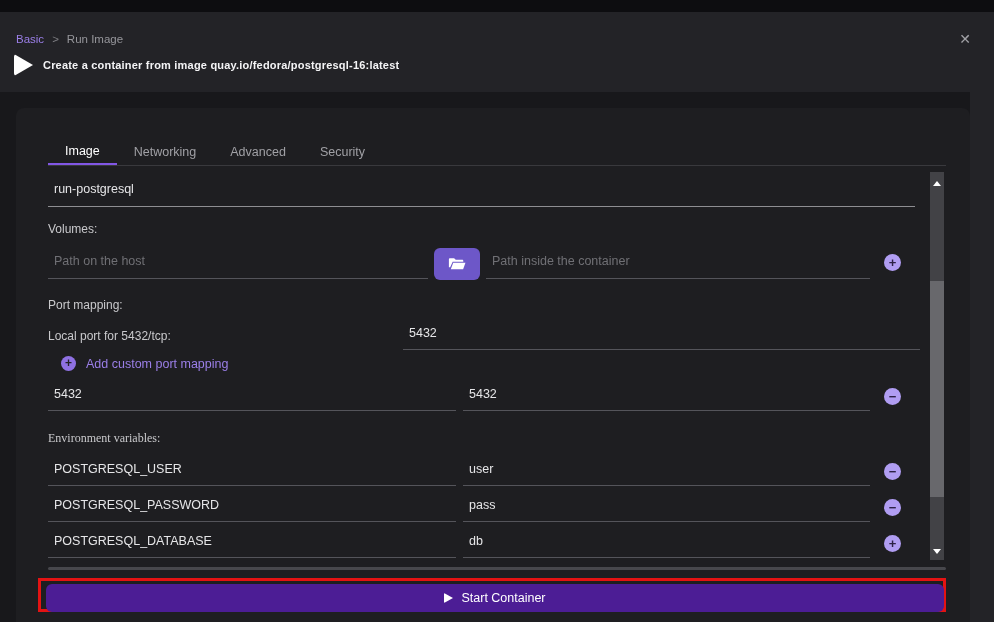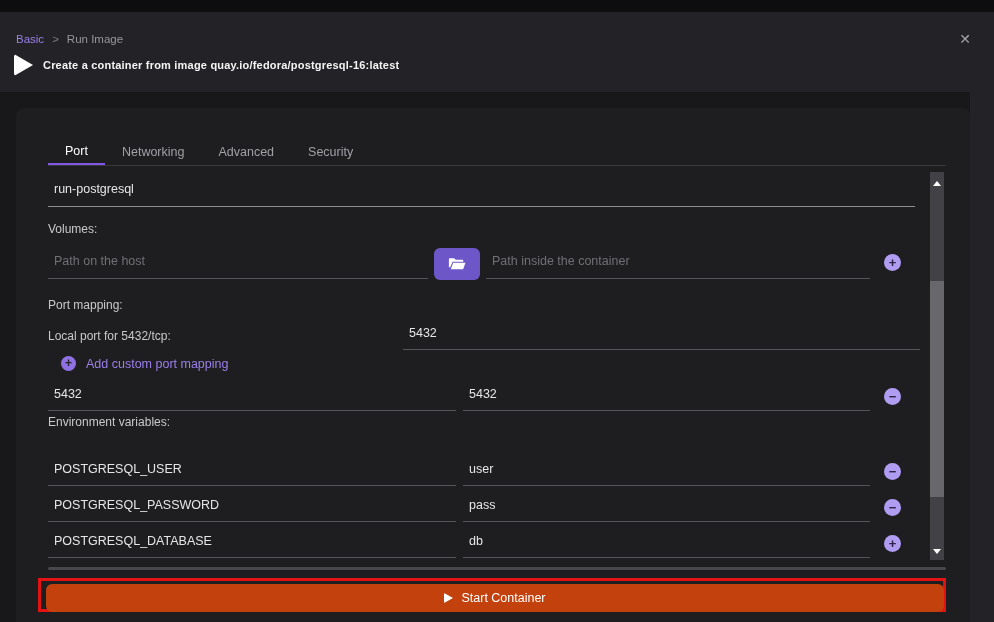--- a/index.html
+++ b/index.html
@@ -58,37 +58,37 @@
 
   .add-custom { position:absolute; left:13px; top:189px; display:flex; align-items:center; gap:10px; cursor:pointer; }
   .add-custom-icon { width:15px; height:15px; border-radius:50%; background:#8f71e3; color:#232327; font-size:12px; font-weight:bold; line-height:15px; text-align:center; }
   .add-custom-label { color:#9b7fe8; font-size:12.5px; }
 
   .custom-row { left:0; top:216px; width:898px; height:28px; }
   .in-left  { position:absolute; left:0; top:0; width:408px; height:28px; }
   .in-right { position:absolute; left:415px; top:0; width:407px; height:28px; }
   .row-action { left:836px; top:5px; }
 
-  .env-label { top:248px; }
+  .env-label { top:264px;font-family:Liberation Serif, serif; }
   .env-row-0 { left:0; top:291px; width:898px; height:28px; }
   .env-row-1 { left:0; top:327px; width:898px; height:28px; }
   .env-row-2 { left:0; top:363px; width:898px; height:28px; }
 
   
   .vscrollbar { position:absolute; left:882px; top:5px; width:14px; height:388px; background:#424246; }
   .sb-up, .sb-down { position:absolute; left:0; width:14px; height:14px; display:flex; align-items:center; justify-content:center; cursor:pointer; }
   .sb-up { top:4px; } .sb-down { bottom:2px; }
   .tri-up   { width:0; height:0; border-left:4px solid transparent; border-right:4px solid transparent; border-bottom:5px solid #ffffff; }
   .tri-down { width:0; height:0; border-left:4px solid transparent; border-right:4px solid transparent; border-top:5px solid #ffffff; }
   .sb-thumb { position:absolute; left:0; top:109px; width:14px; height:216px; background:#68686c; cursor:grab; }
 
   
   .sep-line { position:absolute; left:32px; top:459px; width:898px; height:3px; background:#47474c; border-radius:2px; }
   .highlight-rect { position:absolute; left:22px; top:470px; width:908px; height:34px; border:3px solid #e31313; }
-  .start-btn { position:absolute; left:5px; top:3px; width:898px; height:28px; background:#c2410c; border:none; border-radius:6px;
+  .start-btn { position:absolute; left:5px; top:3px; width:898px; height:28px; background:#4c1d95; border:none; border-radius:6px;
                color:#ffffff; font-size:12.5px; font-family:"Liberation Sans", sans-serif; cursor:pointer;
                display:flex; align-items:center; justify-content:center; gap:8px; }
   .play-small { width:0; height:0; border-left:9px solid #ffffff; border-top:5px solid transparent; border-bottom:5px solid transparent; border-radius:1px; }
 </style>
 </head>
 <body>
 
 <div class="screen">
   <div class="topstrip"></div>
 
@@ -102,21 +102,21 @@
     <div class="title-row">
       <span class="play-big"></span>
       <span class="page-title">Create a container from image quay.io/fedora/postgresql-16:latest</span>
     </div>
   </div>
 
   <div class="page-gutter"></div>
 
   <div class="card">
     <div class="tabs">
-      <div class="tab active">Port</div>
+      <div class="tab active">Image</div>
       <div class="tab">Networking</div>
       <div class="tab">Advanced</div>
       <div class="tab">Security</div>
     </div>
     <div class="tabline"></div>
 
     <div class="scroll-area">
 
       <input class="u-input name-input" value="run-postgresql" style="">
 

